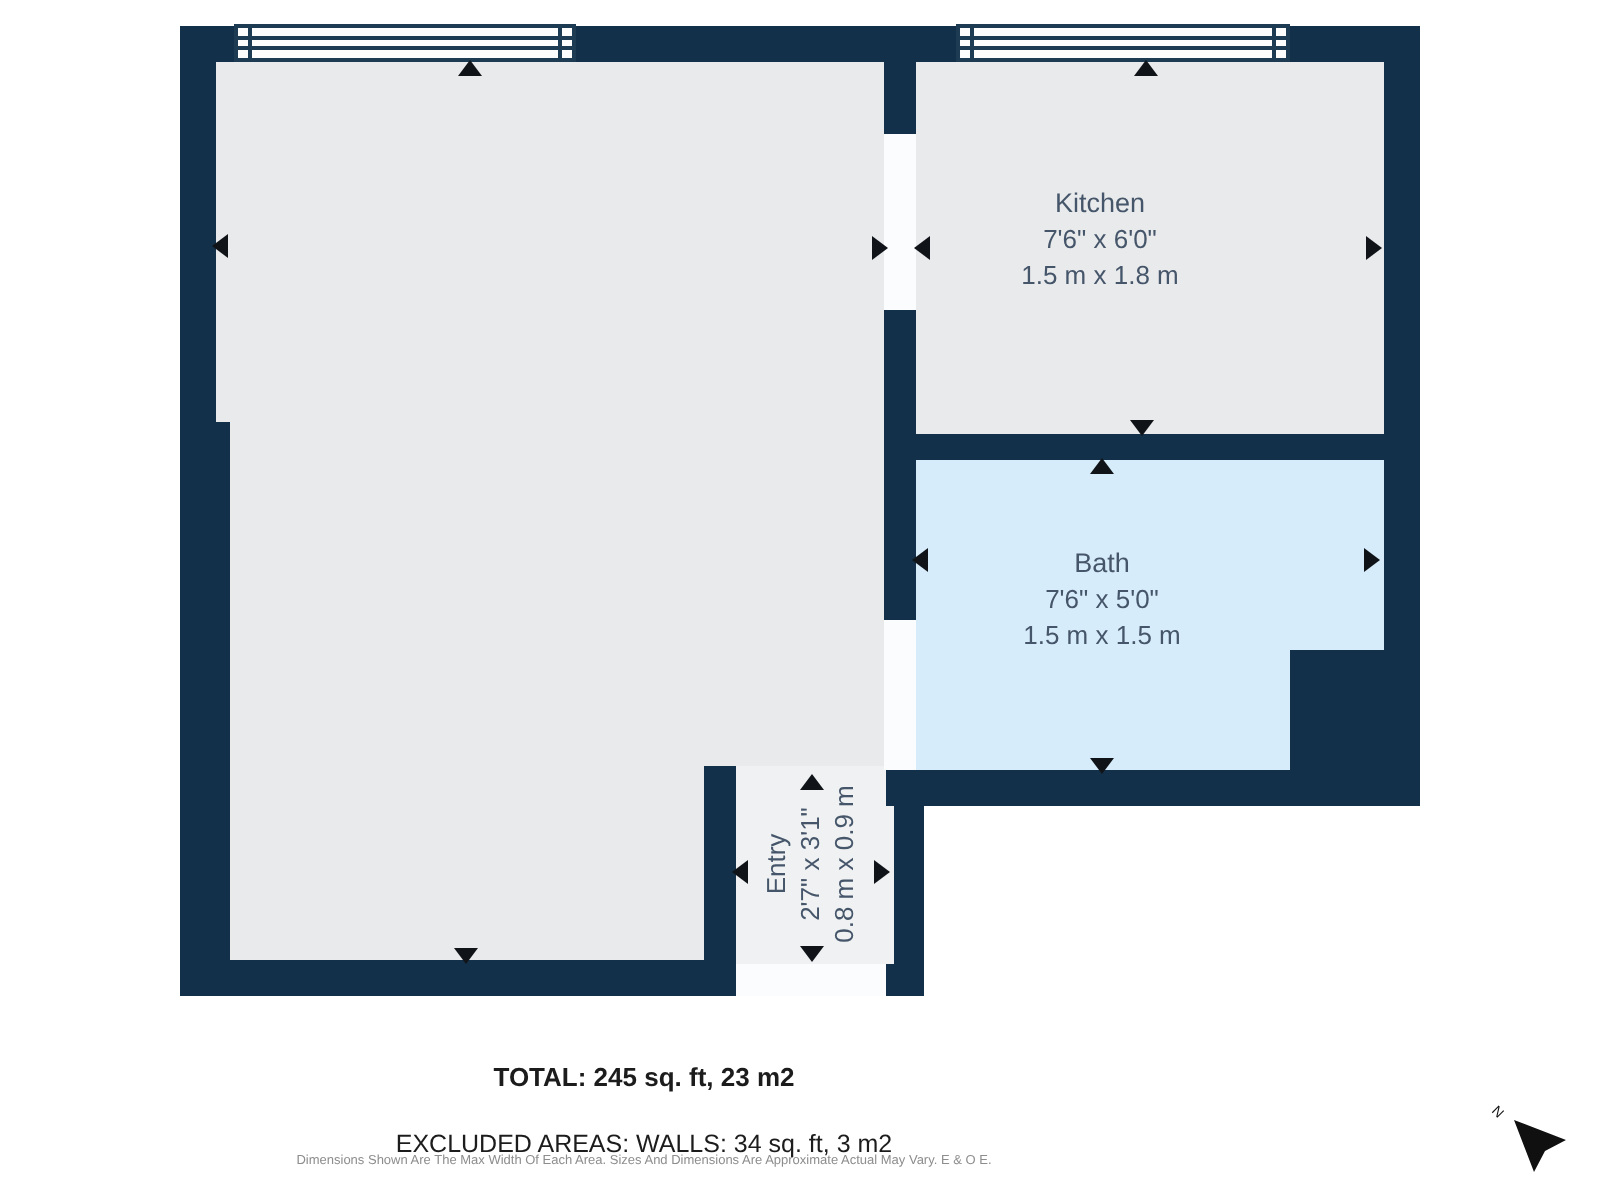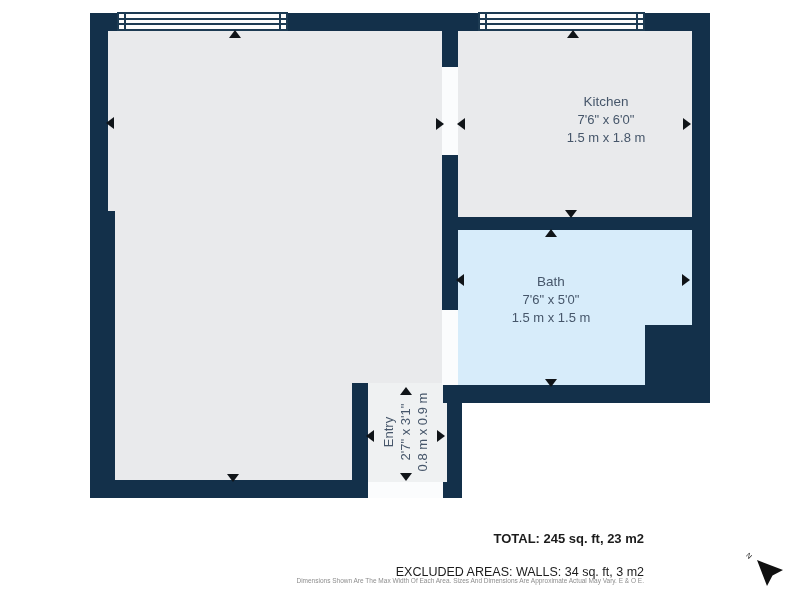--- a/index.html
+++ b/index.html
@@ -28,21 +28,21 @@
   }
   .arr{position:absolute;width:0;height:0;}
   .arr.up{border-left:6px solid transparent;border-right:6px solid transparent;
     border-bottom:8px solid var(--arrow,#101418);margin:-4px 0 0 -6px;}
   .arr.down{border-left:6px solid transparent;border-right:6px solid transparent;
     border-top:8px solid var(--arrow,#101418);margin:-4px 0 0 -6px;}
   .arr.left{border-top:6px solid transparent;border-bottom:6px solid transparent;
     border-right:8px solid var(--arrow,#101418);margin:-6px 0 0 -4px;}
   .arr.right{border-top:6px solid transparent;border-bottom:6px solid transparent;
     border-left:8px solid var(--arrow,#101418);margin:-6px 0 0 -4px;}
-  .summary{position:absolute;left:0;width:644px;text-align:right;color:var(--summary-text,#1c1c1c);}
+  .summary{position:absolute;left:0;width:644px;text-align:center;color:var(--summary-text,#1c1c1c);}
   .summary.total{top:531px;font-size:13px;font-weight:bold;}
   .summary.floorline{top:546px;font-size:12.5px;}
   .summary.excluded{top:565px;font-size:12.5px;}
   .summary.disclaimer{top:577px;font-size:6.5px;color:var(--disclaimer-text,#8d8d8d);font-weight:normal;}
   .compass{position:absolute;left:730px;top:540px;width:60px;height:60px;}
 </style>
 </head>
 <body>
 
 <div class="canvas">
@@ -96,21 +96,21 @@
   <div class="arr up" style="left:551px;top:233px;"></div>
   <div class="arr down" style="left:551px;top:383px;"></div>
   <div class="arr left" style="left:460px;top:280px;"></div>
   <div class="arr right" style="left:686px;top:280px;"></div>
 
   <div class="arr up" style="left:406px;top:391px;"></div>
   <div class="arr down" style="left:406px;top:477px;"></div>
   <div class="arr left" style="left:370px;top:436px;"></div>
   <div class="arr right" style="left:441px;top:436px;"></div>
 
-  <div class="room-label" style="left:606px;top:93px;">
+  <div class="room-label" style="left:550px;top:93px;">
     <div>Kitchen</div>
     <div class="dim">7'6" x 6'0"</div>
     <div class="dim">1.5 m x 1.8 m</div>
   </div>
   <div class="room-label" style="left:551px;top:273px;">
     <div>Bath</div>
     <div class="dim">7'6" x 5'0"</div>
     <div class="dim">1.5 m x 1.5 m</div>
   </div>
   <div class="room-label rot" style="left:405px;top:432px;">

